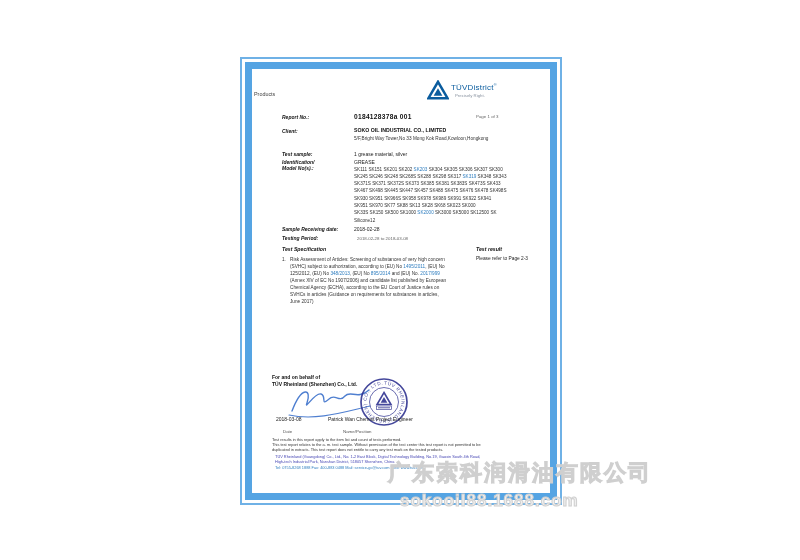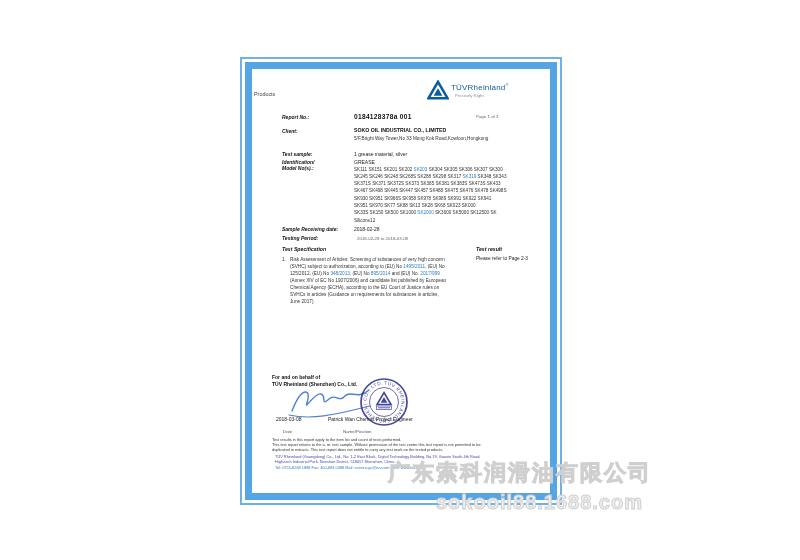--- a/index.html
+++ b/index.html
@@ -42,21 +42,21 @@
   .sign-val{font-size:5px;color:#222;}
 
   .disclaimer{font-size:3.9px;line-height:5px;color:#333;width:260px;}
   .disclaimer div{white-space:nowrap;overflow:hidden;}
   .blue-addr{font-size:3.9px;line-height:5px;color:#4646b4;width:260px;}
   .contact{font-size:3.9px;color:#2e7dbf;}
 
   .wm{position:absolute;font-weight:bold;color:#efefef;
     -webkit-text-stroke:1px #cfcfcf;letter-spacing:2px;z-index:5;}
   .wm-cn{left:388px;top:458px;font-size:22px;}
-  .wm-url{left:436px;top:491px;font-size:20px;letter-spacing:1px;}
+  .wm-url{left:400px;top:491px;font-size:17px;letter-spacing:1px;}
 </style>
 </head>
 <body>
 
 <div class="canvas">
 
   <div class="frame">
     <div class="frame-band"></div>
   </div>
 
@@ -64,21 +64,21 @@
 
     <div class="abs products" style="left:4px;top:22px;">Products</div>
 
     <div class="abs" style="left:177px;top:11px;width:22px;height:20px;">
       <svg width="22" height="20" viewBox="0 0 24 22">
         <path d="M12 2 L22.5 20 L1.5 20 Z" fill="none" stroke="#0a5c9e" stroke-width="2.8"></path>
         <path d="M12 9.2 L16.8 17.2 L7.2 17.2 Z" fill="#0a5c9e"></path>
       </svg>
     </div>
     <div class="abs brand" style="left:201px;top:13px;">
-      <b>TÜV</b><span>Rheinland</span><sup>®</sup>
+      <b>TÜV</b><span>District</span><sup>®</sup>
     </div>
     <div class="abs tagline" style="left:205px;top:24px;">Precisely Right.</div>
 
     <div class="abs lbl" style="left:32px;top:45px;">Report No.:</div>
     <div class="abs report-no" style="left:104px;top:44px;">0184128378a 001</div>
     <div class="abs small-gray" style="left:226px;top:45px;">Page 1 of 3</div>
 
     <div class="abs lbl" style="left:32px;top:59px;">Client:</div>
     <div class="abs client-name" style="left:104px;top:58px;">SOKO OIL INDUSTRIAL CO., LIMITED</div>
     <div class="abs addr" style="left:104px;top:66.5px;">5/F,Bright Way Tower,No 33 Mong Kok Road,Kowloon,Hongkong</div>

